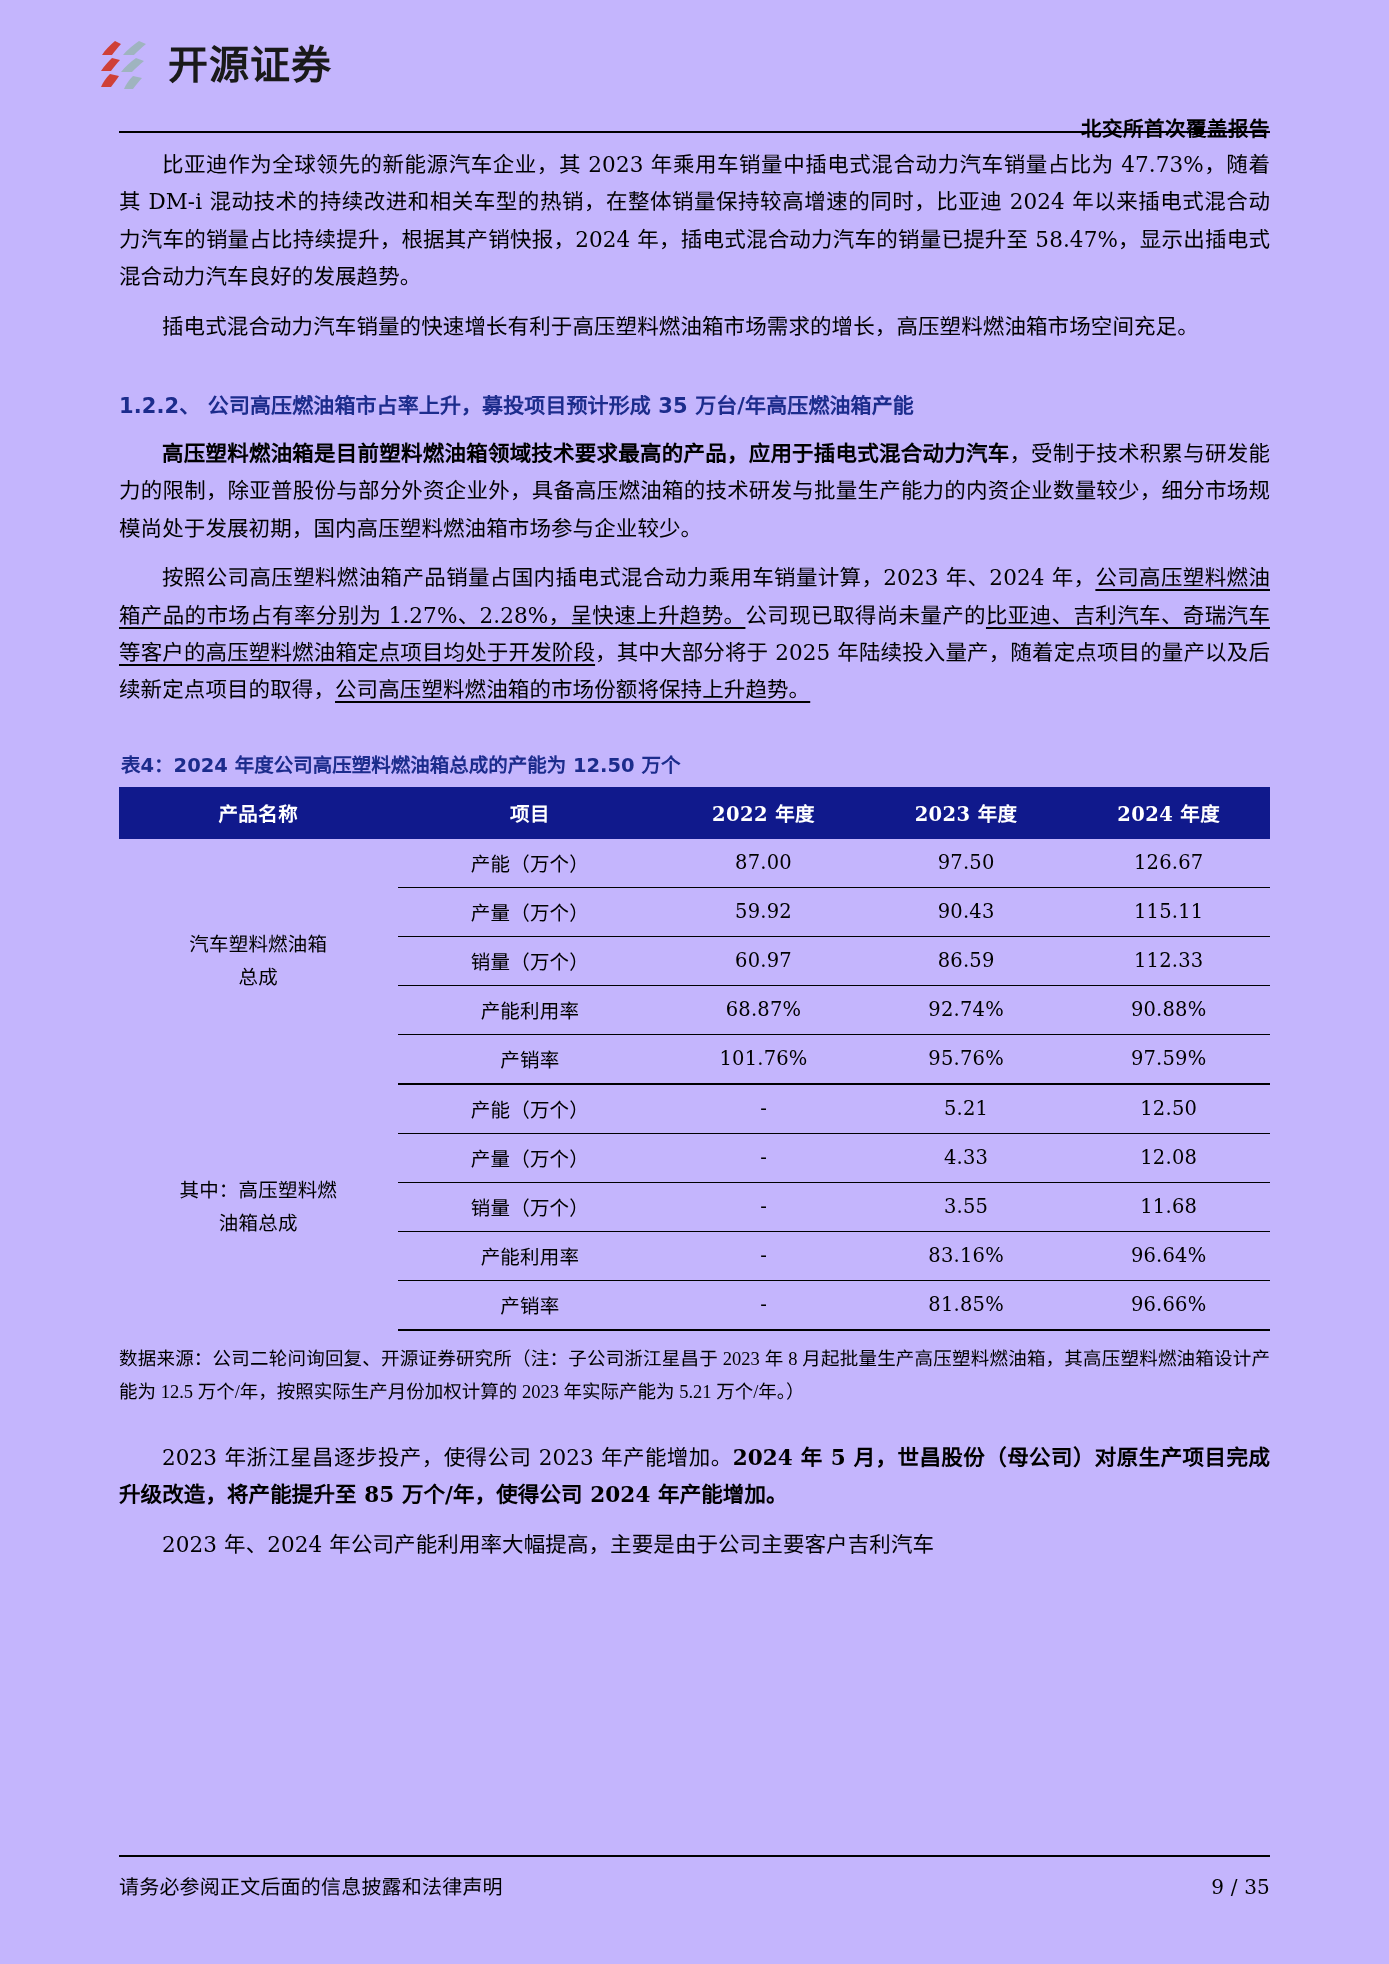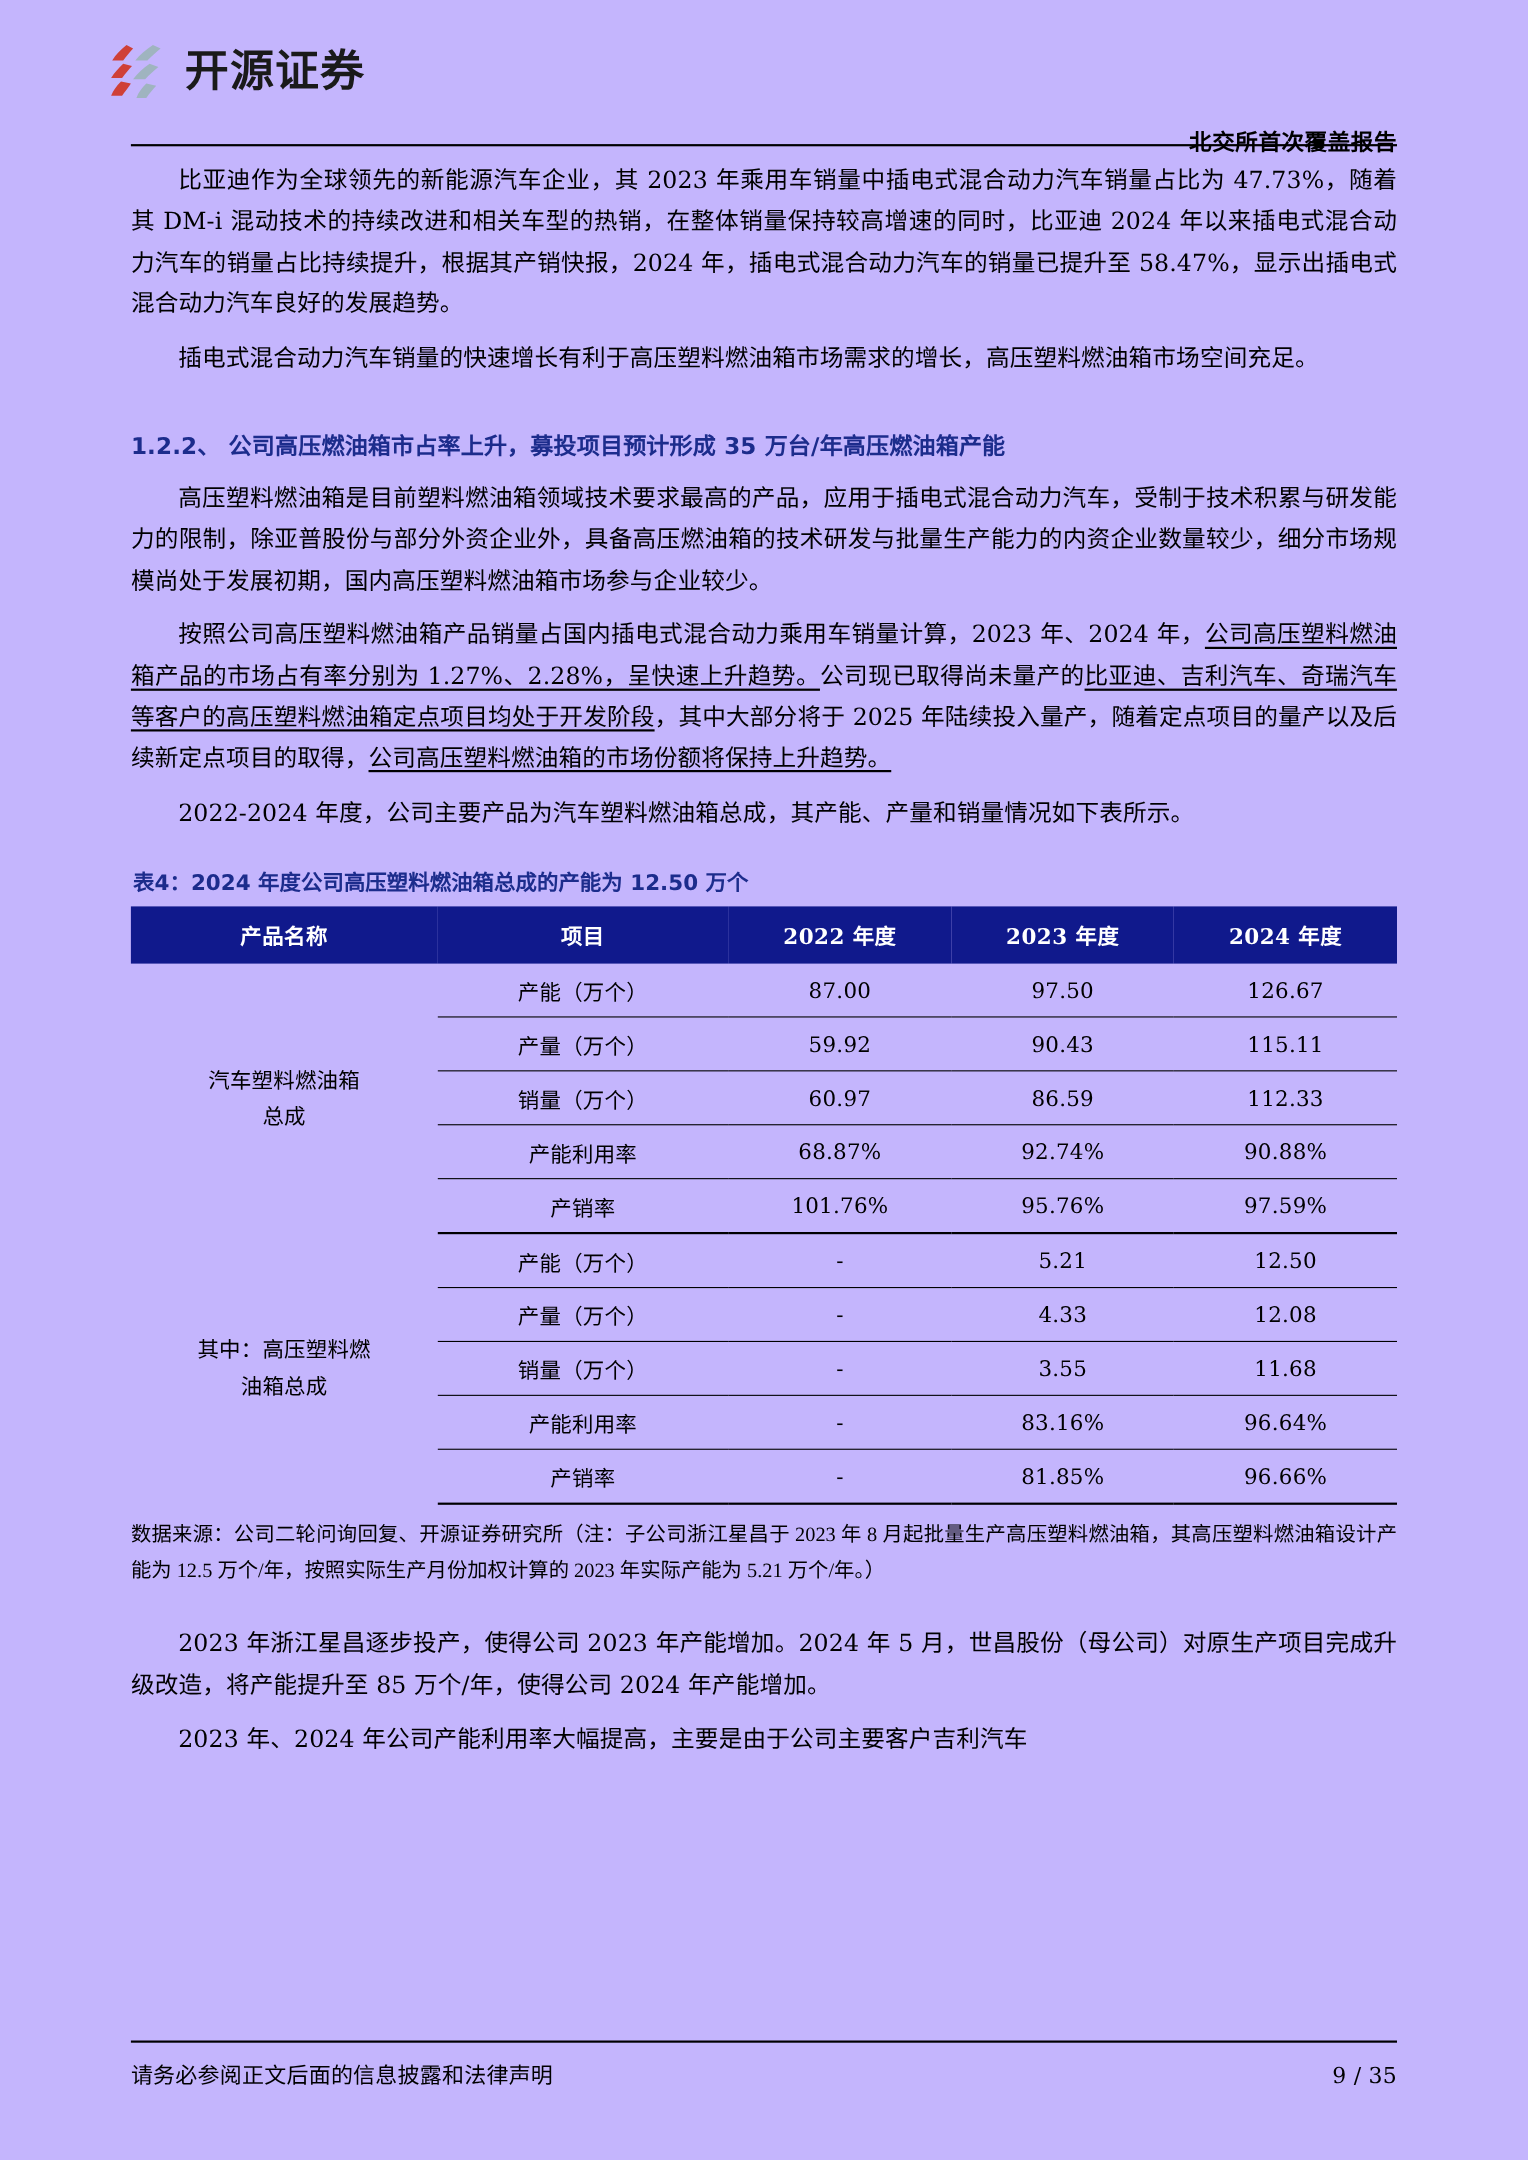--- a/index.html
+++ b/index.html
@@ -88,21 +88,21 @@
     line-height: 37.4px;
     text-align: justify;
     text-justify: inter-ideograph;
     text-indent: 2em;
     letter-spacing: 0.1px;
   }
   .gap-sm { height: 12px; }
   .gap-md { height: 30px; }
   .gap-lg { height: 44px; }
 
-  b, .b { font-weight: 400; }
+  b, .b { font-weight: 700; }
   .u { text-decoration: underline; text-underline-offset: 4px; }
 
   h3.section {
     margin: 0;
     color: #1c2c8c;
     font-family: "DejaVu Sans", "Liberation Sans", sans-serif;
     font-weight: 700;
     font-size: 21px;
     line-height: 34px;
     letter-spacing: 0.1px;
@@ -232,21 +232,20 @@
     <div class="gap-sm"></div>
 
     <p class="body"><b>高压塑料燃油箱是目前塑料燃油箱领域技术要求最高的产品，应用于插电式混合动力汽车</b><span>，受制于技术积累与研发能力的限制，除亚普股份与部分外资企业外，具备高压燃油箱的技术研发与批量生产能力的内资企业数量较少，细分市场规模尚处于发展初期，国内高压塑料燃油箱市场参与企业较少。</span></p>
 
     <div class="gap-sm"></div>
 
     <p class="body"><span>按照公司高压塑料燃油箱产品销量占国内插电式混合动力乘用车销量计算，2023 年、2024 年，</span><span class="u">公司高压塑料燃油箱产品的市场占有率分别为 1.27%、2.28%，呈快速上升趋势。</span><span>公司现已取得尚未量产的</span><span class="u">比亚迪、吉利汽车、奇瑞汽车等客户的高压塑料燃油箱定点项目均处于开发阶段</span><span>，其中大部分将于 2025 年陆续投入量产，随着定点项目的量产以及后续新定点项目的取得，</span><span class="u">公司高压塑料燃油箱的市场份额将保持上升趋势。</span></p>
 
     <div class="gap-sm"></div>
 
-    <p class="body">2022-2024 年度，公司主要产品为汽车塑料燃油箱总成，其产能、产量和销量情况如下表所示。</p>
 
     <div class="gap-md"></div>
 
     <div class="tbl-caption">表4：2024 年度公司高压塑料燃油箱总成的产能为 12.50 万个</div>
 
     <table class="data">
       <colgroup>
         <col class="c0">
           <col class="c1">
           <col class="c2">

